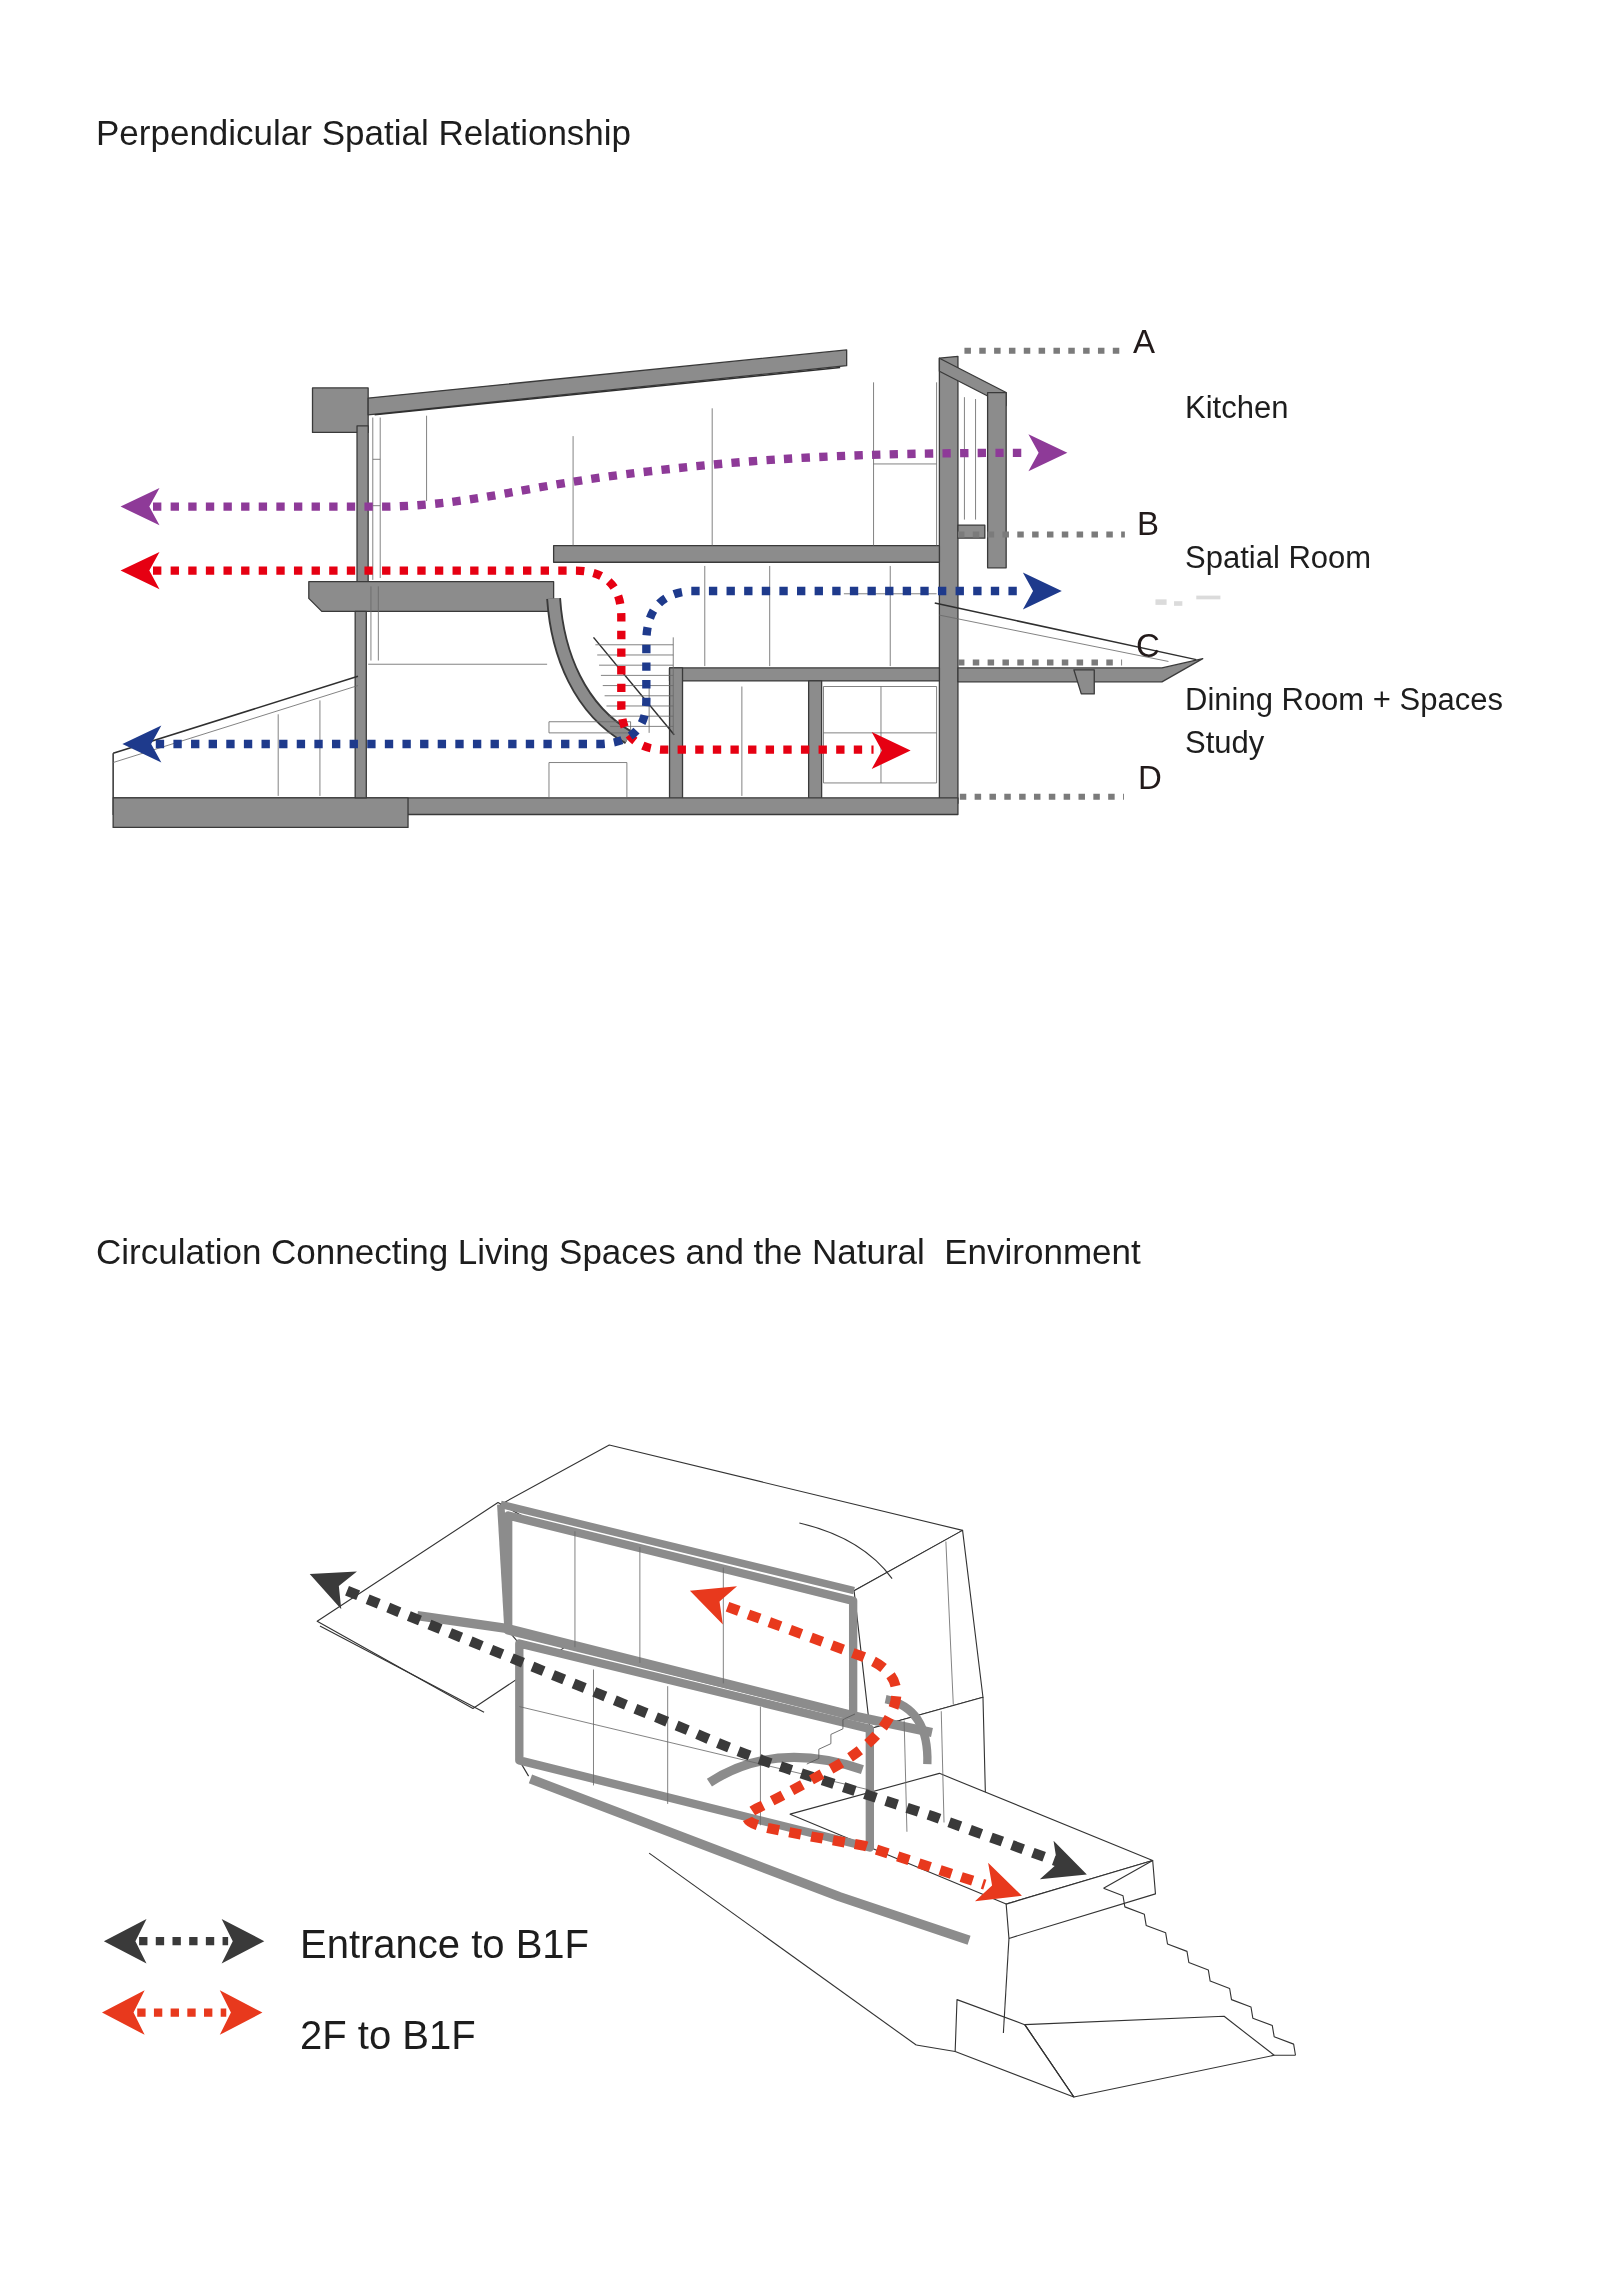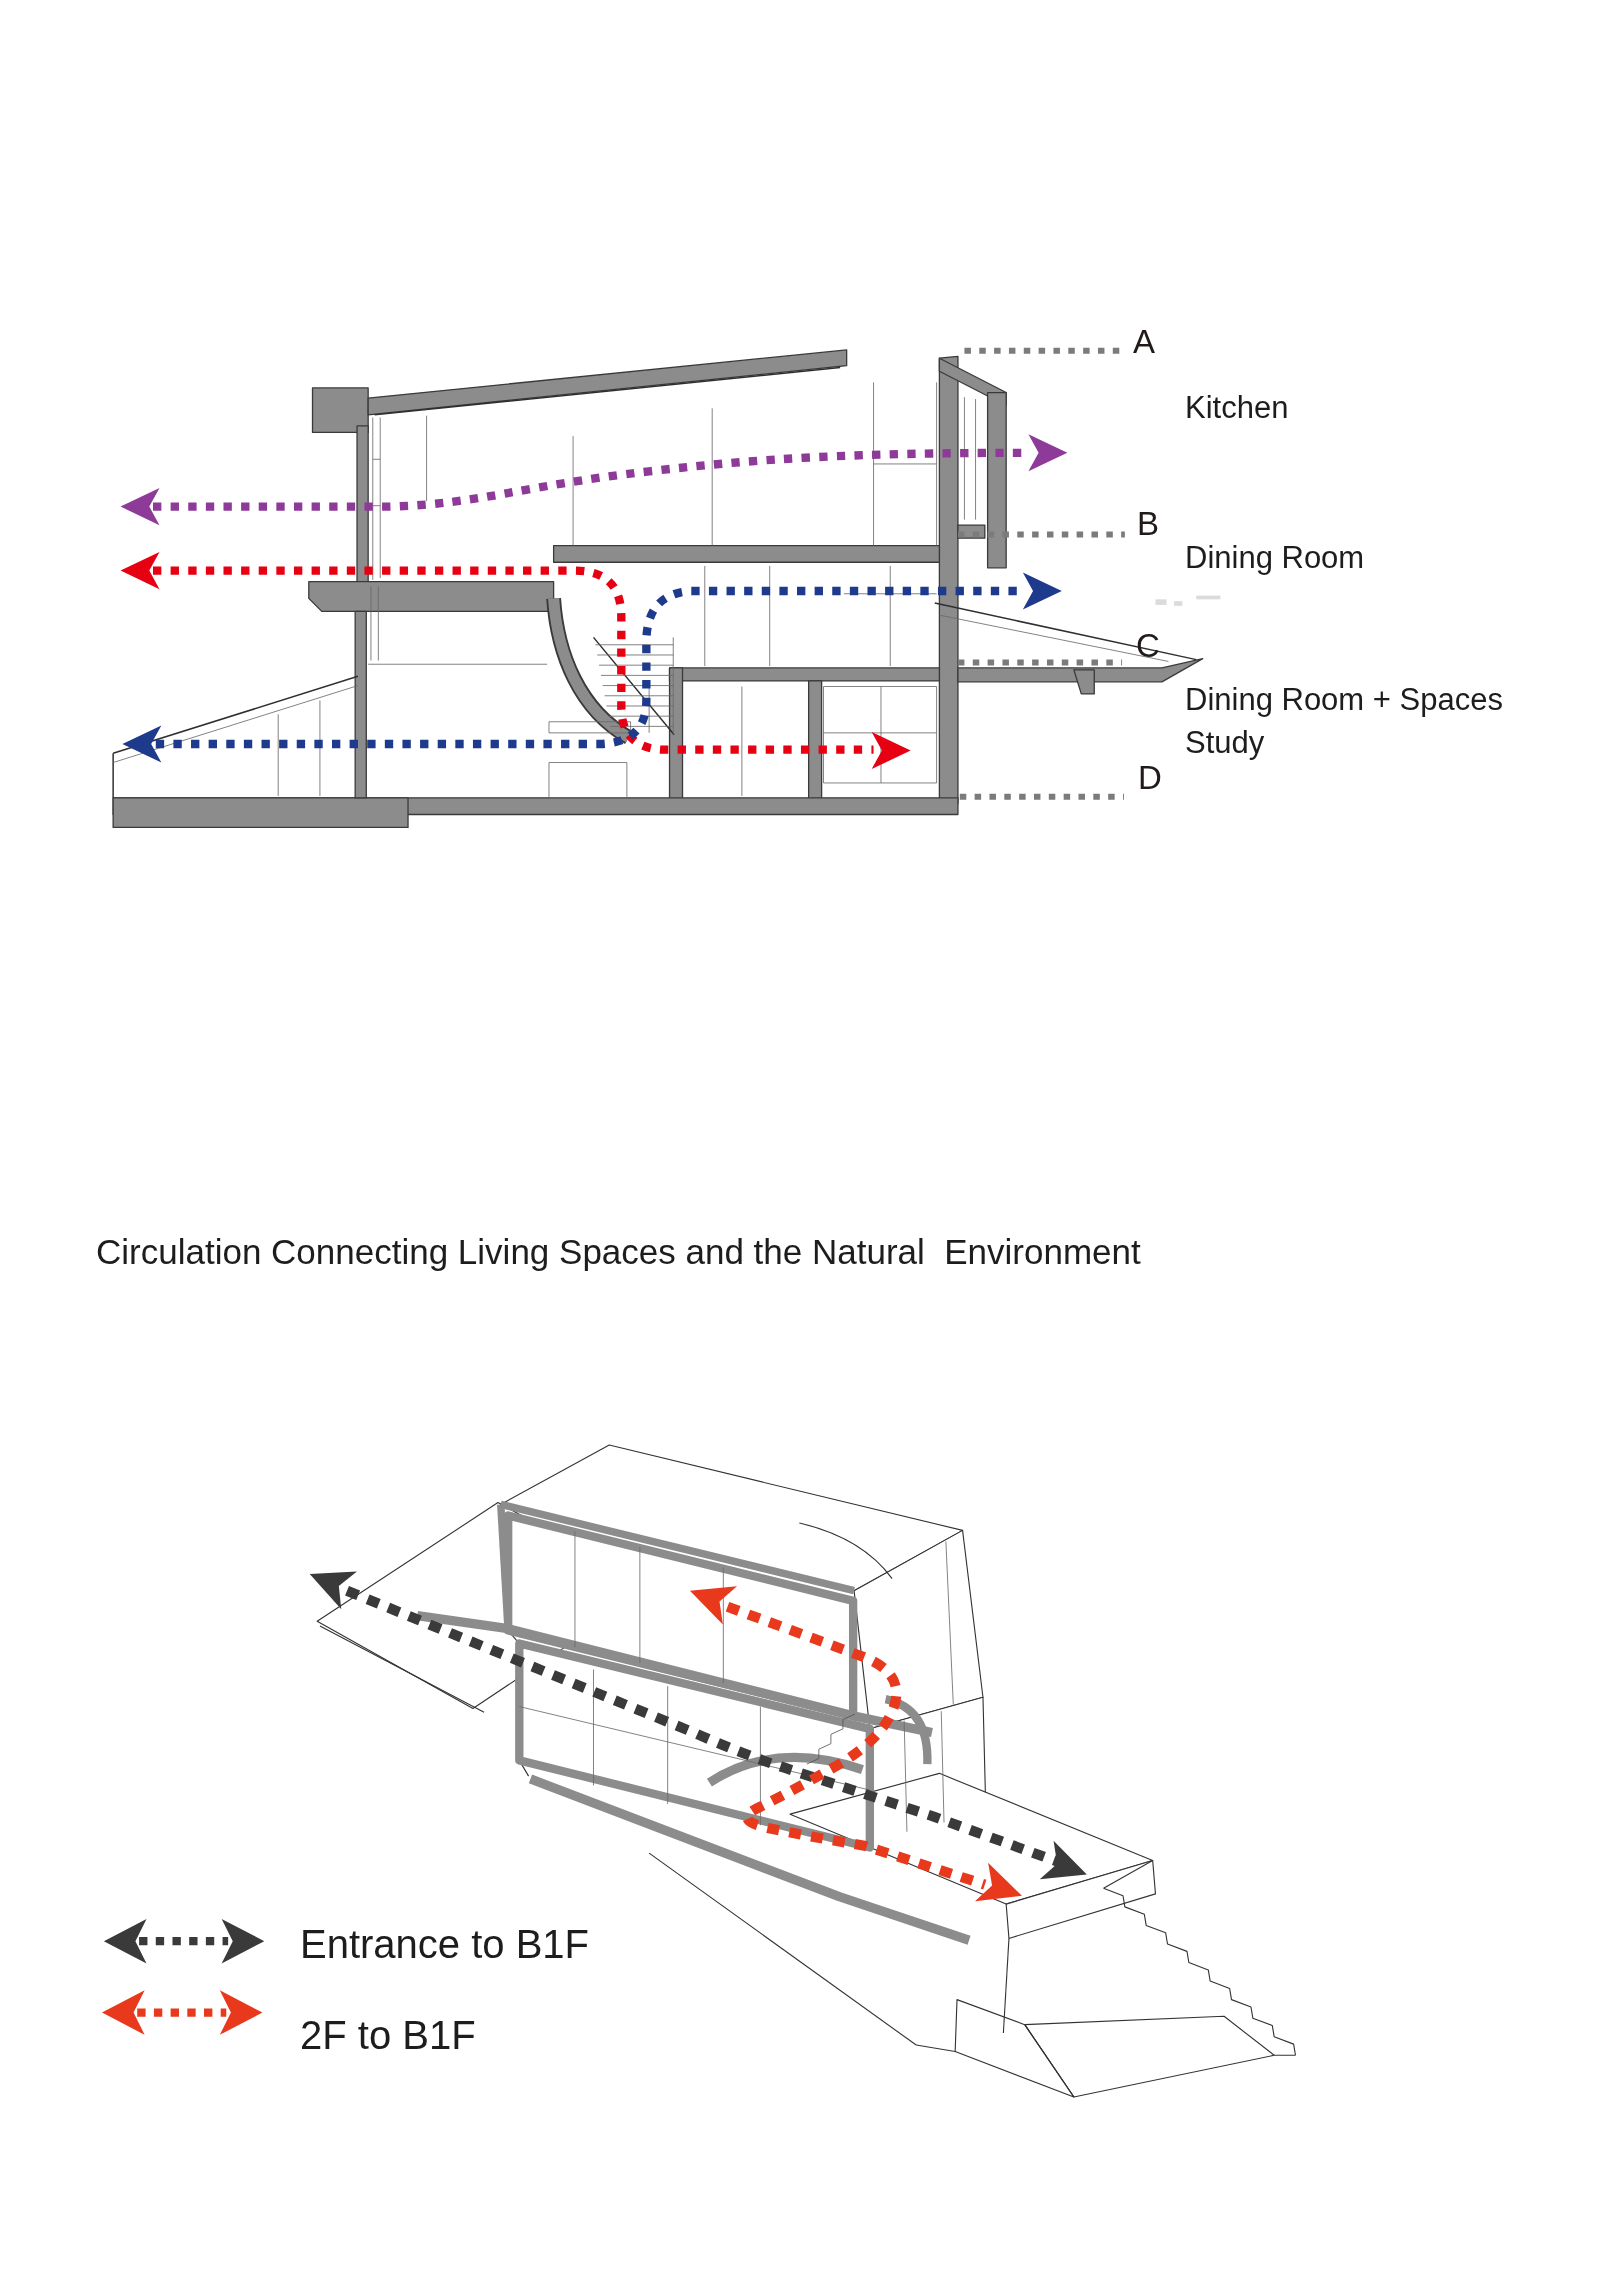--- a/index.html
+++ b/index.html
@@ -198,26 +198,27 @@
       <path d="M0 0 L-46 -24 L-34 0 L-46 24 Z" transform="translate(285 2093)" fill="#3a3a3a"></path>
     </g>
     <g>
       <path d="M148 2170 H244" fill="none" stroke-width="9" stroke-dasharray="9 9" stroke="#e8391d"></path>
       <path d="M0 0 L-46 -24 L-34 0 L-46 24 Z" transform="translate(110 2170) rotate(180)" fill="#e8391d"></path>
       <path d="M0 0 L-46 -24 L-34 0 L-46 24 Z" transform="translate(283 2170)" fill="#e8391d"></path>
     </g>
   </g>
 </svg>
 
+  <div class="abs title" style="left:96px;top:113px;">Perpendicular Spatial Relationship</div>
 
   <div class="abs marker-key" style="left:1133px;top:323px;">A</div>
   <div class="abs room" style="left:1185px;top:390px;">Kitchen</div>
 
   <div class="abs marker-key" style="left:1137px;top:505px;">B</div>
-  <div class="abs room" style="left:1185px;top:540px;">Dining Room</div>
+  <div class="abs room" style="left:1185px;top:540px;">Spatial Room</div>
 
   <div class="abs marker-key" style="left:1136px;top:627px;">C</div>
   <div class="abs room" style="left:1185px;top:682px;">Dining Room + Spaces</div>
   <div class="abs room" style="left:1185px;top:725px;text-align:right;">Study</div>
 
   <div class="abs marker-key" style="left:1138px;top:759px;">D</div>
 
   <div class="abs title" style="left:96px;top:1232px;">Circulation Connecting Living Spaces and the Natural  Environment</div>
 
   <div class="abs legend-label" style="left:300px;top:1922px;">Entrance to B1F</div>

